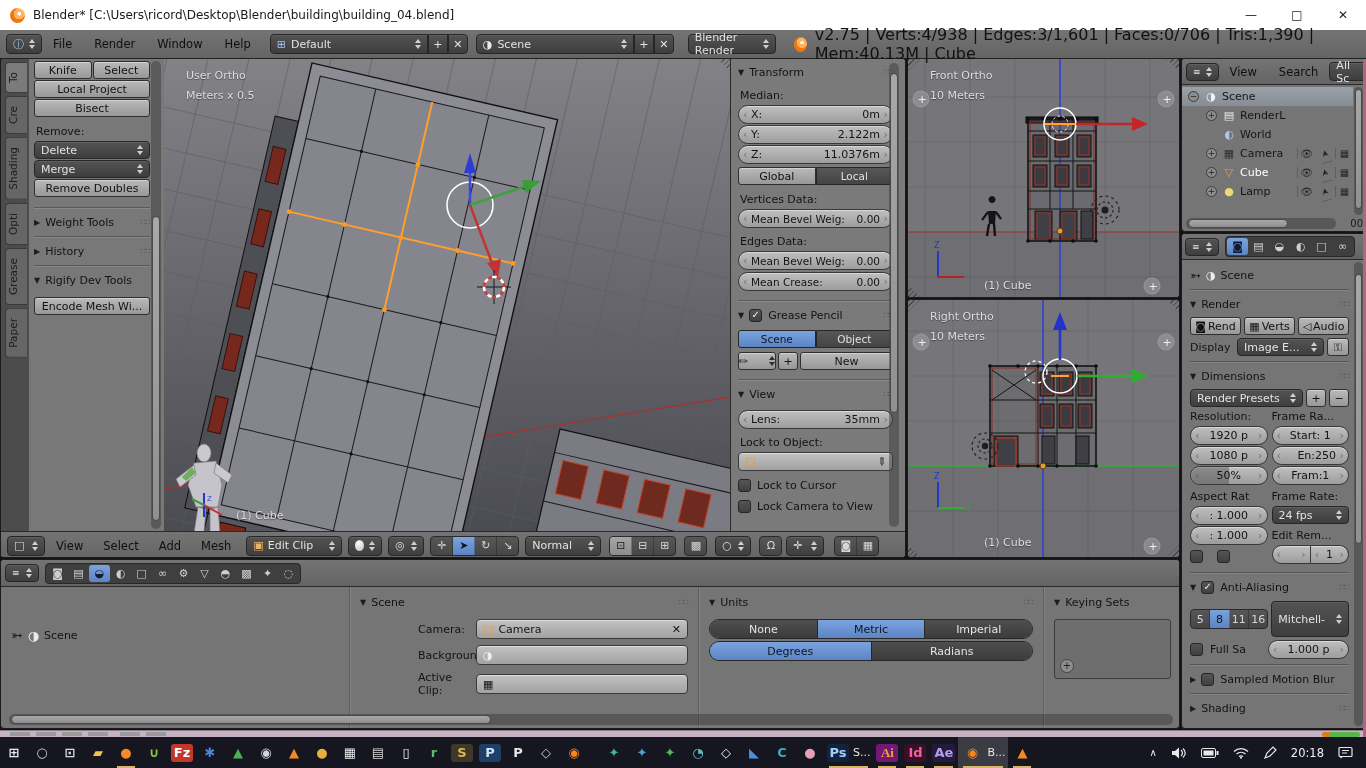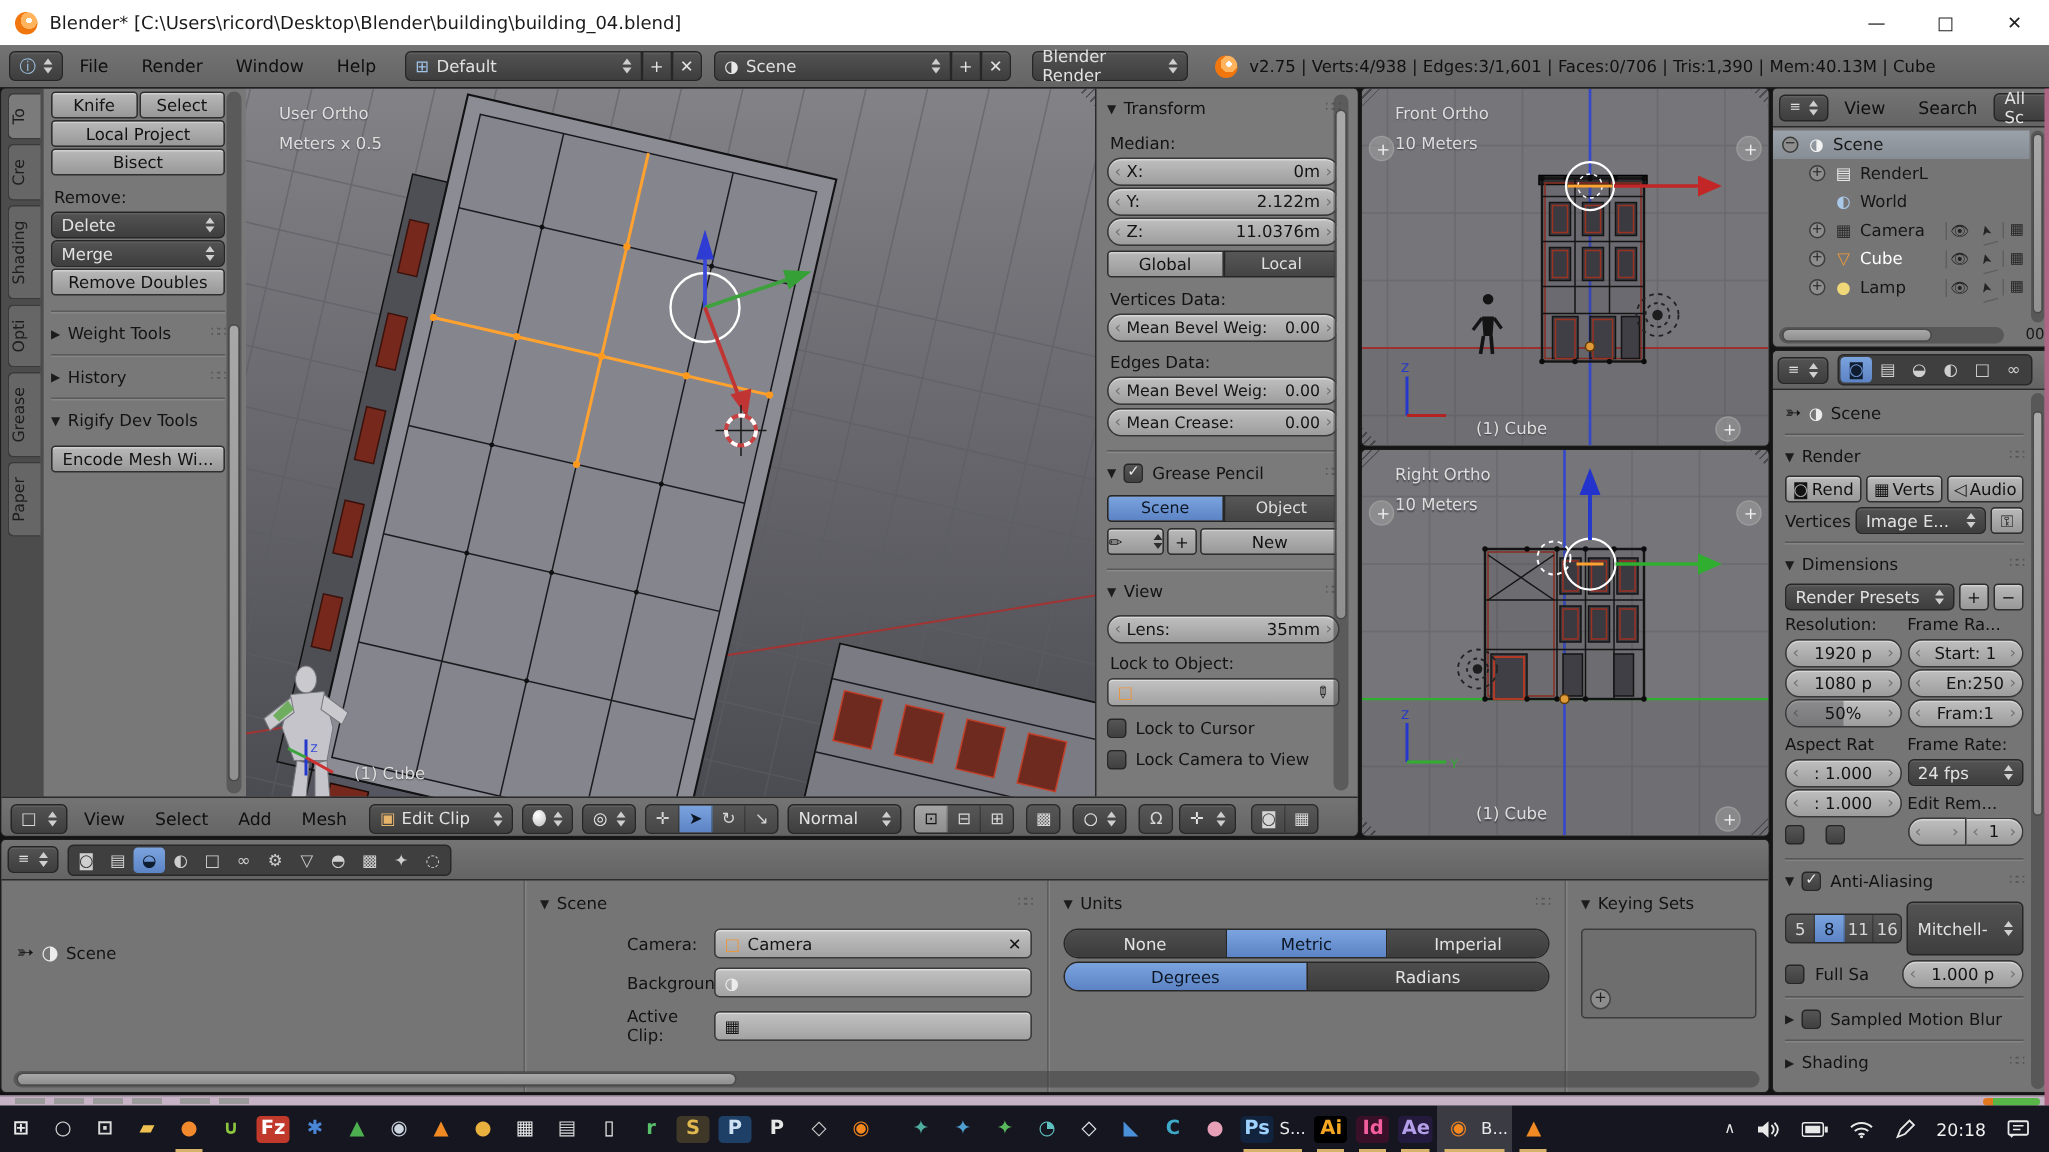--- a/index.html
+++ b/index.html
@@ -159,21 +159,21 @@
     <div class="dd" style="width:20px;border-radius:0 4px 4px 0;justify-content:center">✕</div>
   </div>
   <div class="dd" style="width:104px;margin-left:14px">
       <span>Blender Render</span>
       <span class="ud">
         <i class="u"></i>
         <i class="d"></i>
       </span>
     </div>
   <span class="blogo" style="margin:0 8px 0 18px"></span>
-  <span style="font-size:11px;color:#111">v2.75 | Verts:4/938 | Edges:3/1,601 | Faces:0/706 | Tris:1,390 | Mem:40.13M | Cube</span>
+  <span style="font-size:16px;color:#111">v2.75 | Verts:4/938 | Edges:3/1,601 | Faces:0/706 | Tris:1,390 | Mem:40.13M | Cube</span>
 </div>
 
 <div id="workspace">
 
   <div class="area" style="left:0;top:0;width:906px;height:500px">
     <div id="tabstrip">
 
     <div class="tstab active"><span>To</span></div>
         <div class="tstab"><span>Cre</span></div>
         <div class="tstab"><span>Shading</span></div>
@@ -824,21 +824,21 @@
         <div class="btn" style="flex:1">
             <span style="margin-right:2px">▦</span>
             <span>Verts</span>
           </div>
         <div class="btn" style="flex:1">
             <span style="margin-right:2px">◁</span>
             <span>Audio</span>
           </div>
       </div>
       <div class="prow">
-        <span class="lbl" style="width:44px">Vertices</span>
+        <span class="lbl" style="width:44px">Display</span>
         <div class="dd" style="flex:1;height:18px">
             <span>Image E...</span>
             <span class="ud">
               <i class="u"></i>
               <i class="d"></i>
             </span>
           </div>
         <div class="btn" style="width:22px">⚿</div>
       </div>
       <div class="sep"></div>
@@ -1240,21 +1240,21 @@
         <span class="tb-g" style="color: rgb(232, 160, 184);">●</span>
 
       </div>
 
       <div class="tb-slot run">
         <span class="tb-g" style="color: rgb(159, 210, 255); background: rgb(18, 36, 61);">Ps</span>
         <span class="tb-lbl">S...</span>
       </div>
 
       <div class="tb-slot run">
-        <span class="tb-g" style="color: rgb(245, 166, 35); background: #000000;">Ai</span>
+        <span class="tb-g" style="color: rgb(245, 166, 35); background: #701a75; font-family: Liberation Serif, serif;">Ai</span>
 
       </div>
 
       <div class="tb-slot run">
         <span class="tb-g" style="color: rgb(245, 95, 160); background: rgb(58, 16, 40);">Id</span>
 
       </div>
 
       <div class="tb-slot run">
         <span class="tb-g" style="color: rgb(180, 159, 232); background: rgb(36, 26, 61);">Ae</span>

